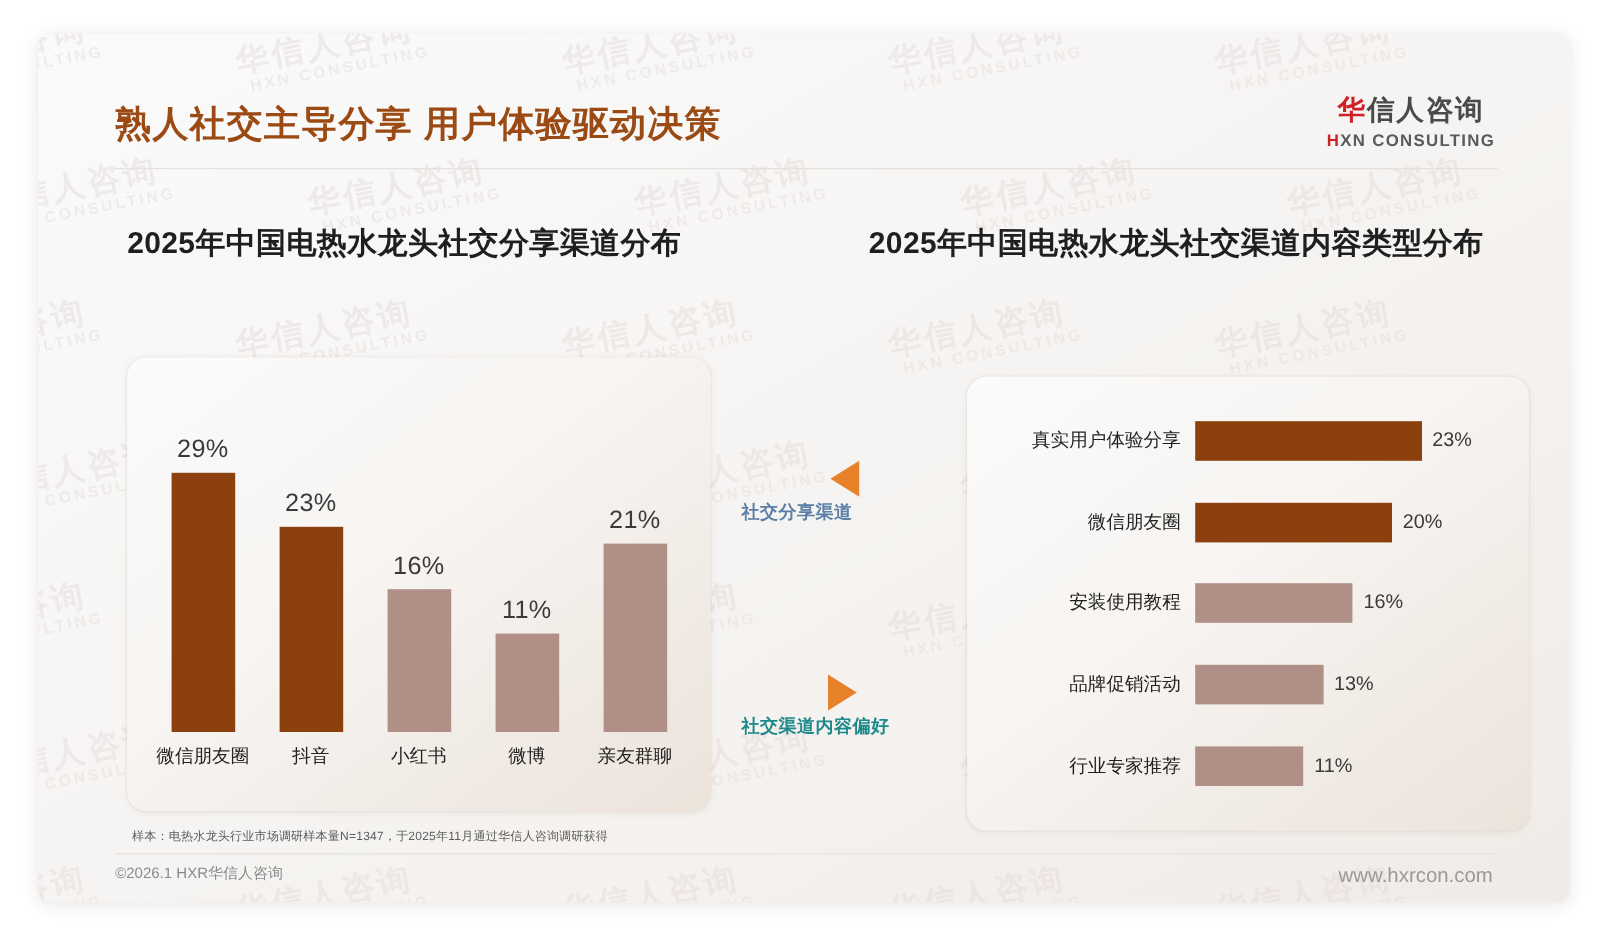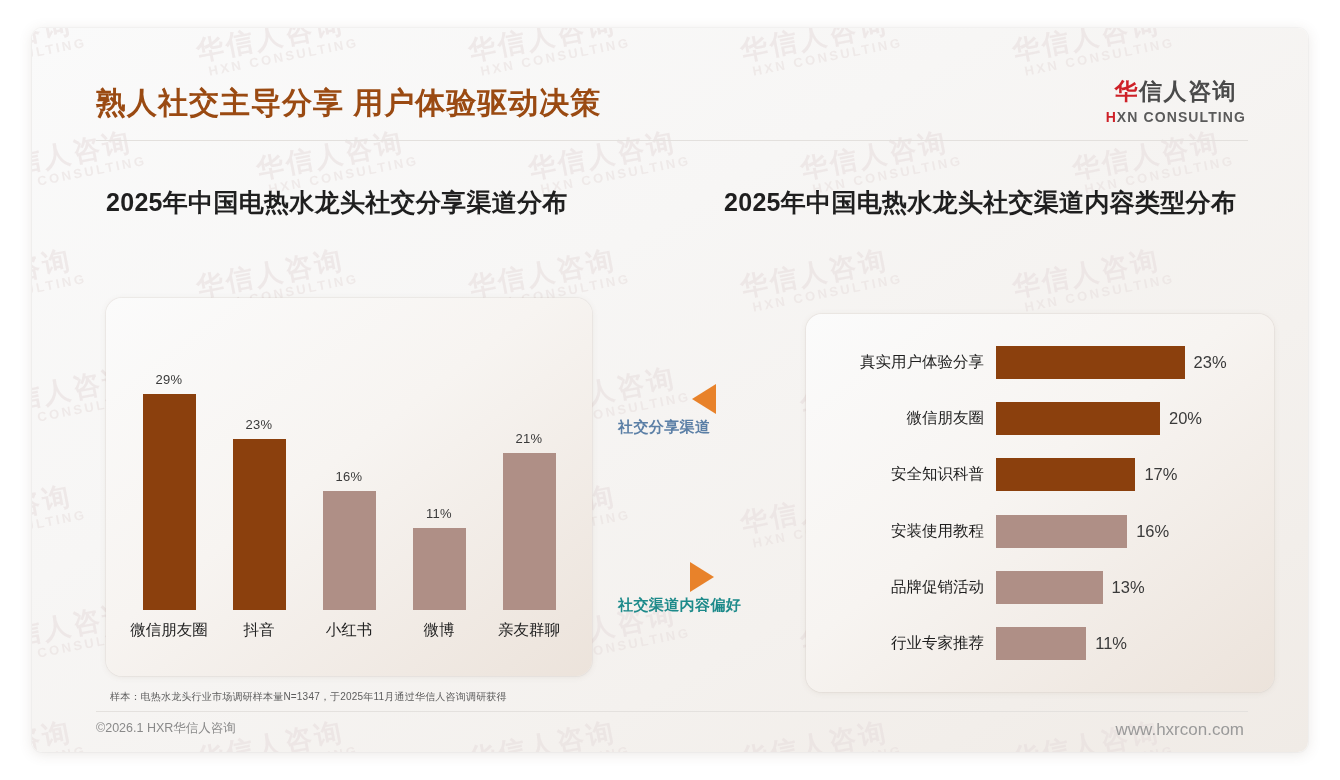--- a/index.html
+++ b/index.html
@@ -147,21 +147,21 @@
   }
   .vbar-col {
     width: 80px;
     display: flex;
     flex-direction: column;
     align-items: center;
     justify-content: flex-end;
     height: 100%;
   }
   .vbar-val {
-    font-size: 13px;
+    font-size: 21px;
     color: #3a3a3a;
     margin-bottom: 7px;
     letter-spacing: 0.3px;
   }
   .vbar-rect {
     width: 53px;
     background: #AF8F86;
   }
   .vbar-rect.dark { background: #8B400D; }
   .vbar-labels {
@@ -481,25 +481,20 @@
           <div class="hbar-label">真实用户体验分享</div>
           <div class="hbar-rect" style="background: rgb(139, 64, 13); width: 188.6px;"></div>
           <div class="hbar-val">23%</div>
         </div>
         <div class="hbar-row">
           <div class="hbar-label">微信朋友圈</div>
           <div class="hbar-rect" style="background: rgb(139, 64, 13); width: 164px;"></div>
           <div class="hbar-val">20%</div>
         </div>
         <div class="hbar-row">
-          <div class="hbar-label">安全知识科普</div>
-          <div class="hbar-rect" style="background: rgb(139, 64, 13); width: 139.4px;"></div>
-          <div class="hbar-val">17%</div>
-        </div>
-        <div class="hbar-row">
           <div class="hbar-label">安装使用教程</div>
           <div class="hbar-rect" style="background: rgb(175, 143, 134); width: 131.2px;"></div>
           <div class="hbar-val">16%</div>
         </div>
         <div class="hbar-row">
           <div class="hbar-label">品牌促销活动</div>
           <div class="hbar-rect" style="background: rgb(175, 143, 134); width: 106.6px;"></div>
           <div class="hbar-val">13%</div>
         </div>
         <div class="hbar-row">

